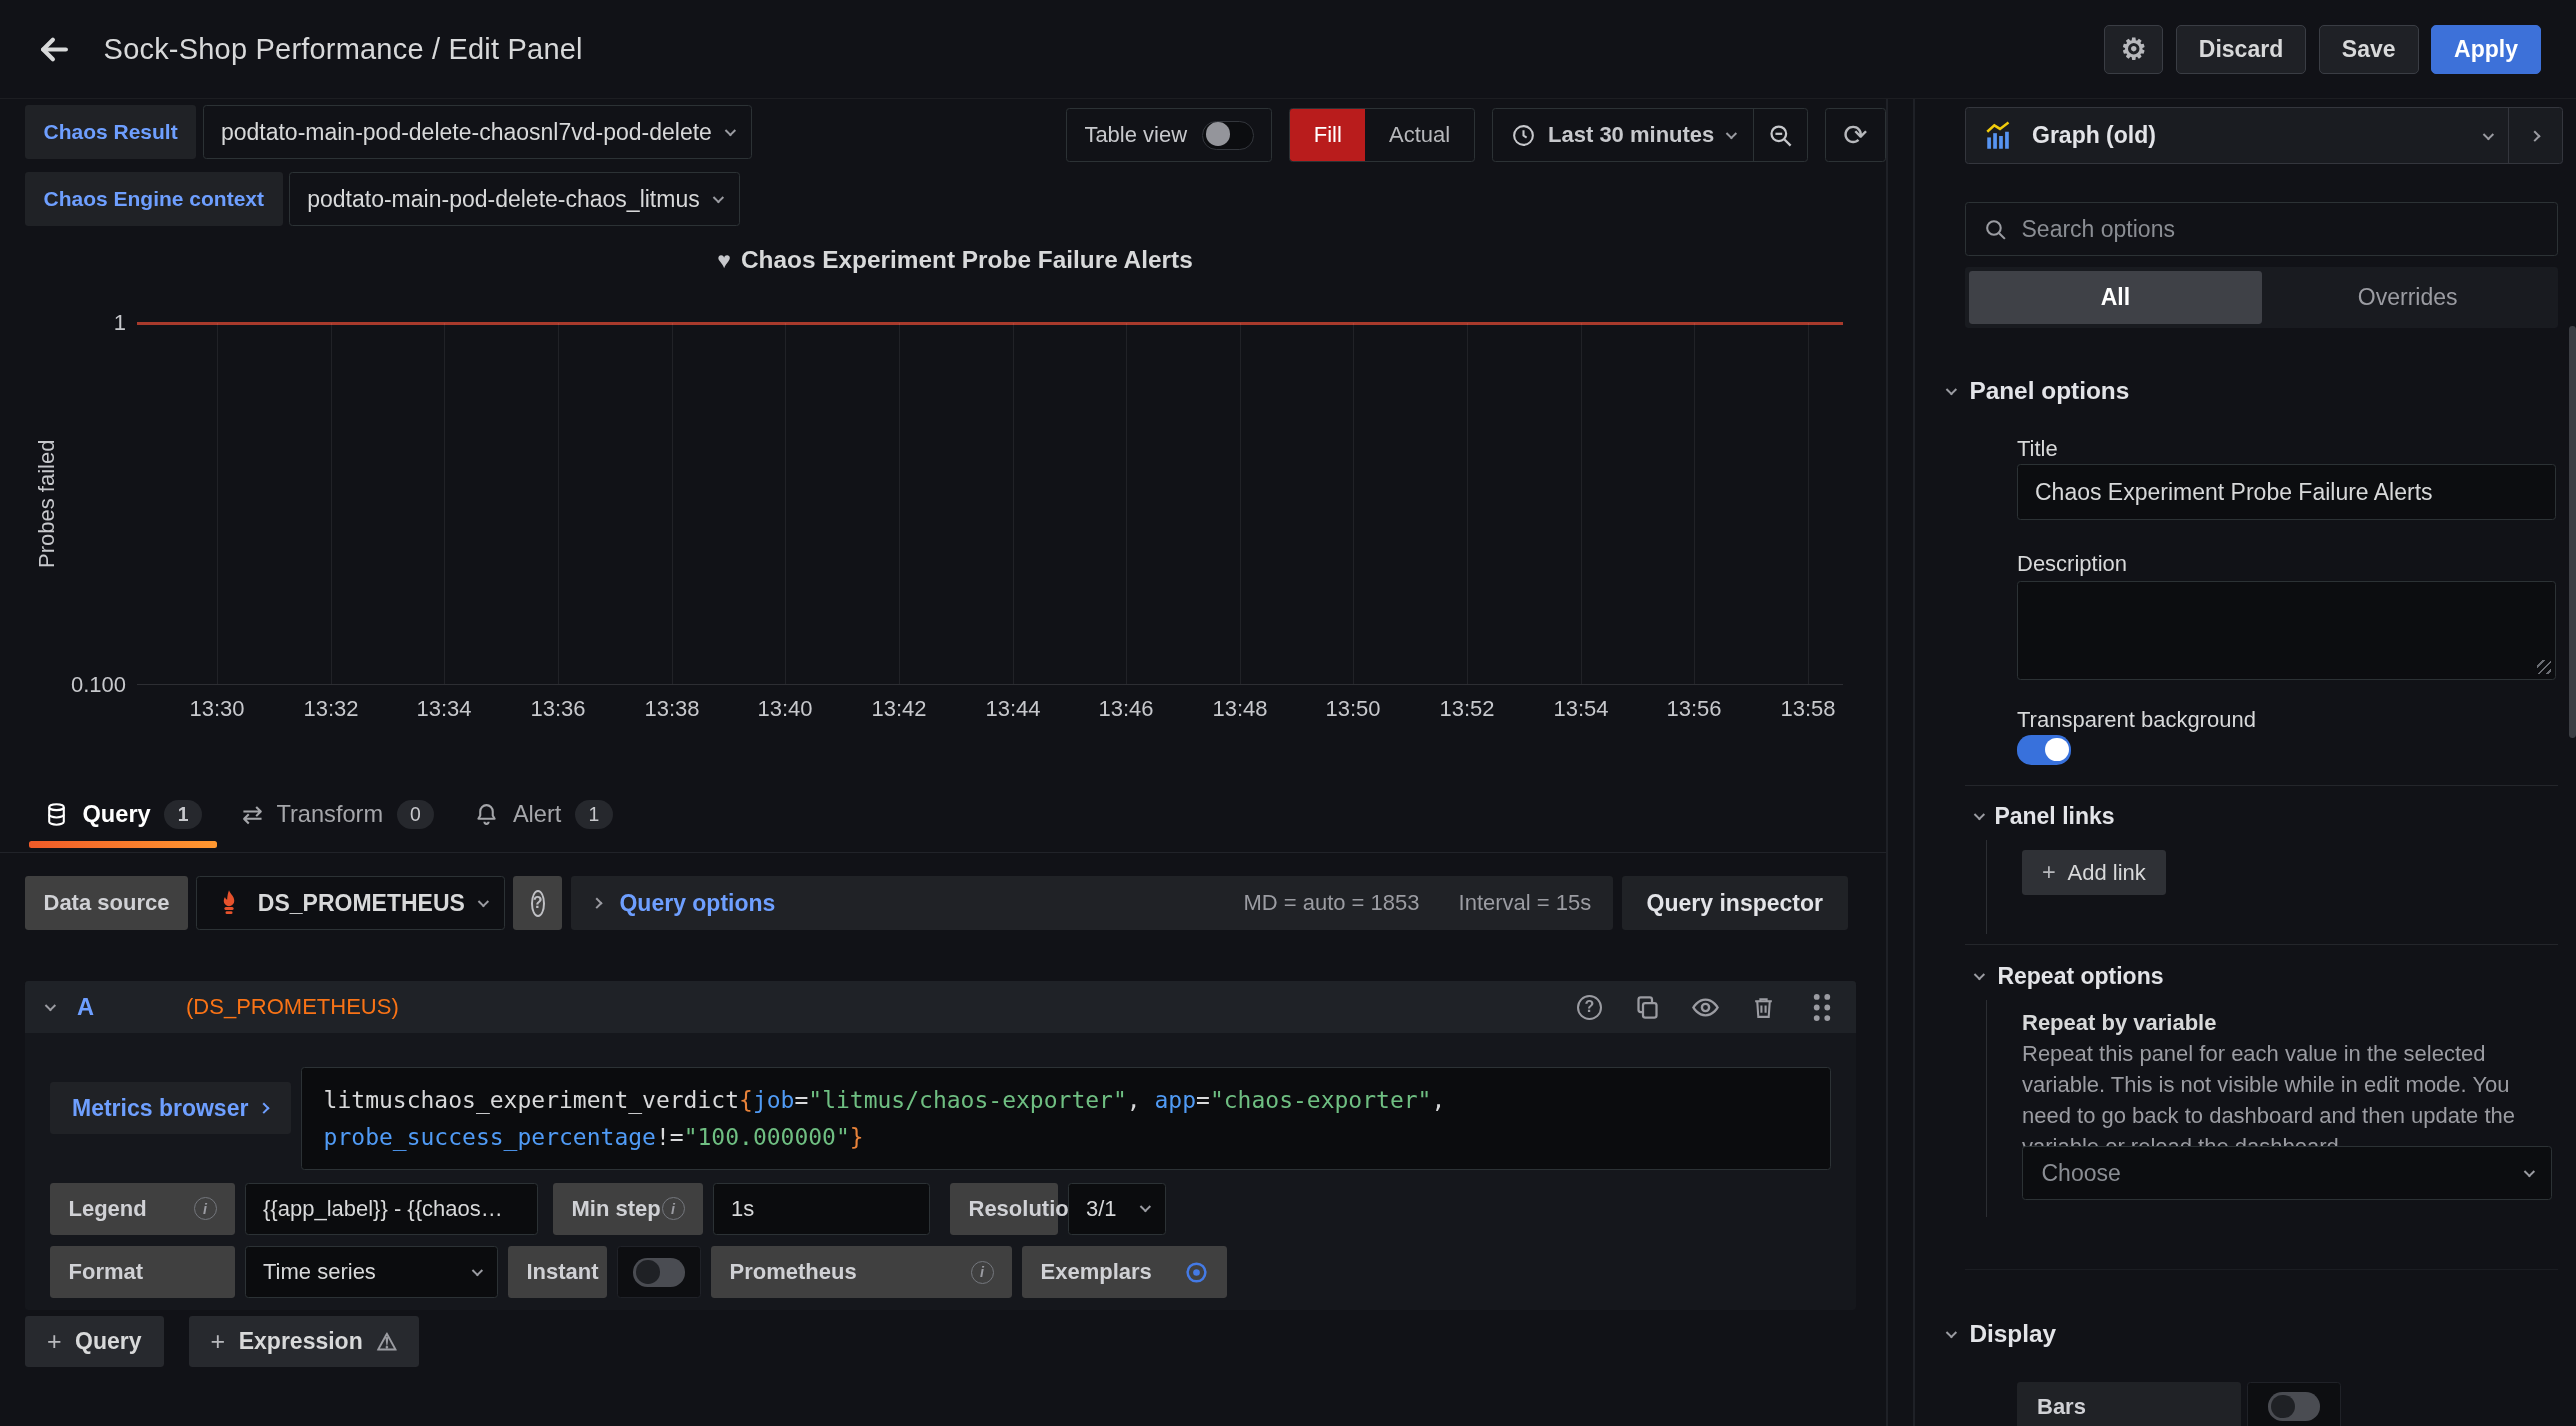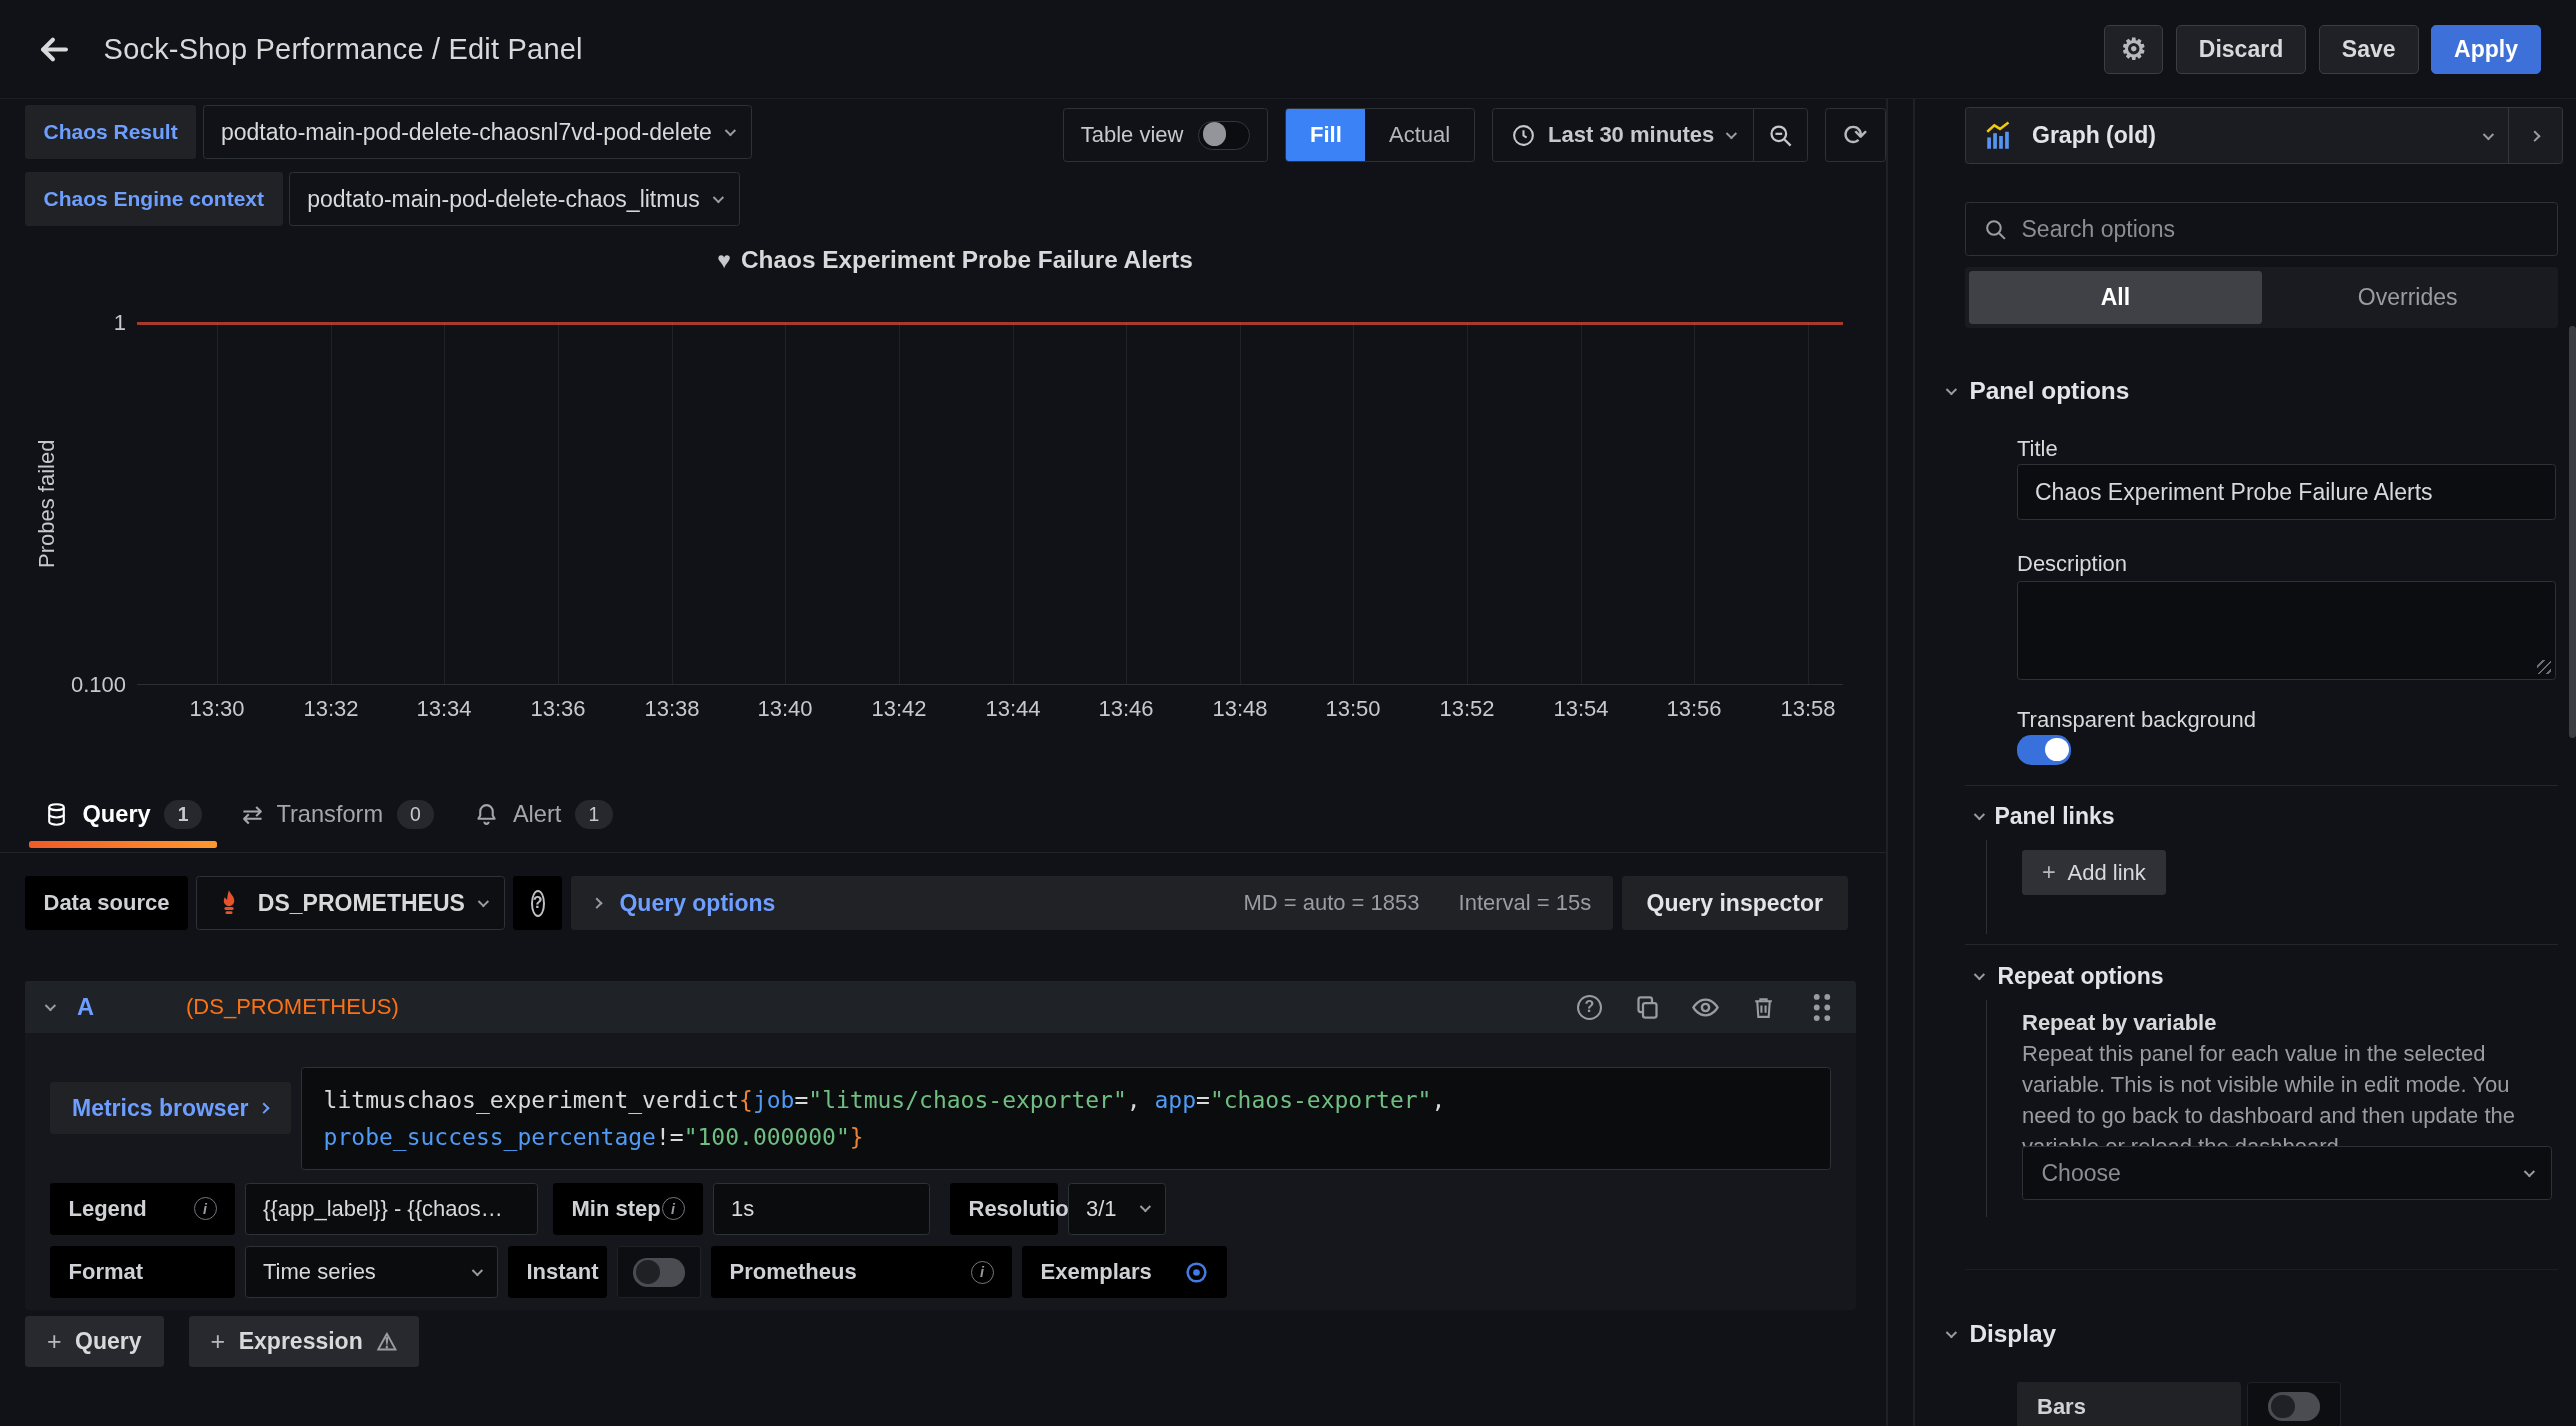--- a/index.html
+++ b/index.html
@@ -27,21 +27,21 @@
   .chev.down { transform:rotate(45deg) translateY(-1.7px); }
   .chev.right { transform:rotate(-45deg); }
   .chev.sm { width:8.4px; height:8.4px; border-width:2.1px; }
 
   
   .view-controls { position:absolute; top:108px; right:690px; height:54px; display:flex; gap:17px; align-items:center; }
   .ctl-box { height:54px; border:0.8px solid #2c3235; border-radius:3.4px; display:flex; align-items:center; background:#111217; }
   .tableview { padding:0 17px; gap:15px; font-size:22px; color:#c7c8cc; }
   .seg-group { overflow:hidden; }
   .seg { height:100%; display:flex; align-items:center; padding:0 23.6px; font-size:22px; color:#b6b7bb; cursor:pointer; }
-  .seg.selected { background:#3b82f6; color:#ffffff; font-weight:700; }
+  .seg.selected { background:#b91c1c; color:#ffffff; font-weight:400; }
   .timepicker { }
   .timepicker .main { display:flex; align-items:center; gap:11.8px; padding:0 18.5px; cursor:pointer; }
   .timepicker .zoomout { width:54px; height:100%; display:flex; align-items:center; justify-content:center; border-left:0.8px solid #2c3235; cursor:pointer; }
   .timepicker .label { font-size:22px; font-weight:600; color:#c7c8cc; }
   .refresh-btn { width:61px; justify-content:center; font-size:29px; color:#b7b8bc; cursor:pointer; }
 
   
   .chart-panel { position:absolute; left:25px; top:236px; width:1860px; height:505px; }
   .chart-title { position:absolute; left:0; top:10px; width:100%; text-align:center; font-size:24.4px; font-weight:700; color:#d8d9da; }
   .chart-title .heart { color:#c7c8cc; font-size:23px; margin-right:10px; }
@@ -58,21 +58,21 @@
   
   .editor-tabs { position:absolute; left:44px; top:786px; height:57px; display:flex; gap:40px; align-items:center; }
   .tab { position:relative; display:flex; align-items:center; gap:13.5px; height:100%; font-size:23.6px; color:#a5a6aa; cursor:pointer; }
   .tab .count { background:#26282d; border-radius:841px; padding:3.4px 13.5px; font-size:19.4px; color:#c7c8cc; }
   .tab.active { color:#ffffff; font-weight:700; }
   .tab.active .underline { position:absolute; left:-15px; right:-15px; bottom:-5px; height:6.7px; border-radius:2.5px; background:linear-gradient(90deg,#f05a28,#ff9830); }
   .tabs-divider { position:absolute; left:0; top:852px; width:1886px; height:0.8px; background:#212329; }
 
   
   .ds-row { position:absolute; left:25px; top:876px; width:1823px; height:54px; display:flex; gap:8.4px; }
-  .chip { background:#000000; border-radius:3.4px; display:flex; align-items:center; padding:0 18.5px; font-size:22px; font-weight:600; color:#d0d1d5; }
+  .chip { background:#404040; border-radius:3.4px; display:flex; align-items:center; padding:0 18.5px; font-size:22px; font-weight:600; color:#d0d1d5; }
   .ds-select { border:0.8px solid #2c3235; background:#0e0f13; border-radius:3.4px; display:flex; align-items:center; gap:13.5px; padding:0 17px; cursor:pointer; }
   .ds-select .name { font-size:23px; font-weight:600; color:#d8d9da; }
   .help-chip { width:49px; justify-content:center; cursor:pointer; }
   .circle-glyph { width:27px; height:27px; border:2.1px solid #c0c1c5; border-radius:50%; display:flex; align-items:center; justify-content:center; font-size:16px; color:#c0c1c5; font-weight:700; }
   .qopts-bar { flex:1; background:#202226; border-radius:3.4px; display:flex; align-items:center; gap:18.5px; padding:0 22px; cursor:pointer; }
   .qopts-bar .label { color:#6e9fff; font-size:23px; font-weight:700; }
   .qopts-meta { margin-left:auto; display:flex; gap:39px; font-size:22px; color:#9b9ca2; }
   .inspector-btn { background:#202226; border-radius:3.4px; display:flex; align-items:center; padding:0 25px; font-size:23px; font-weight:700; color:#e3e4e8; cursor:pointer; }
 
   

